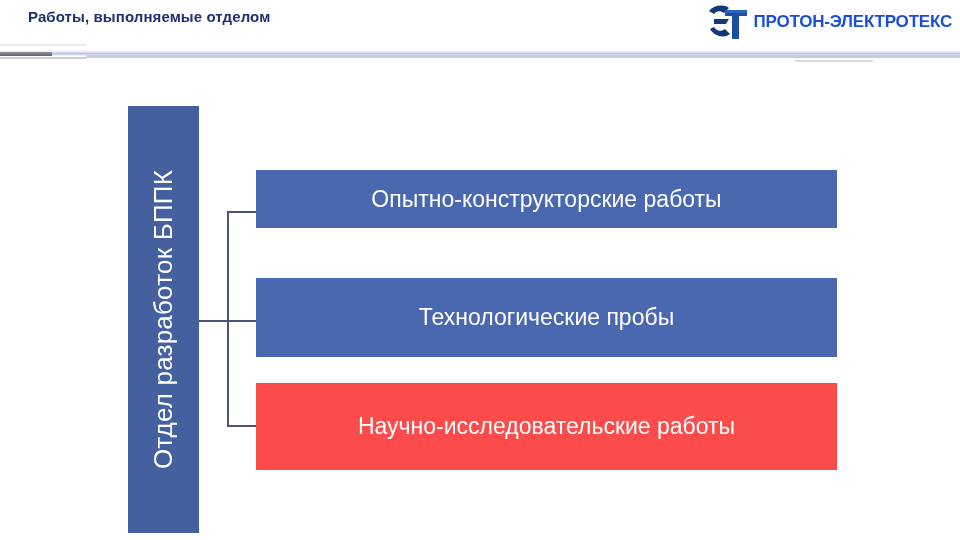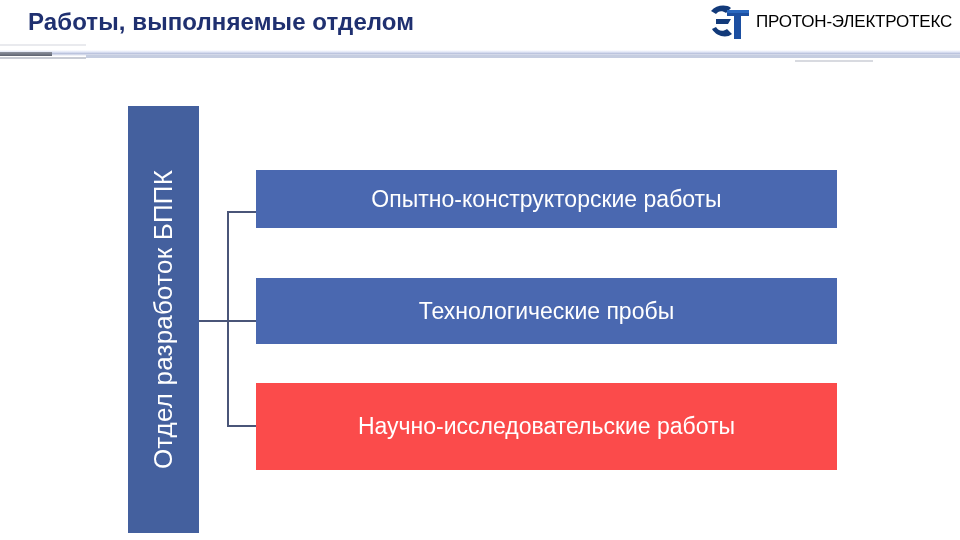--- a/index.html
+++ b/index.html
@@ -16,21 +16,21 @@
     height: 540px;
     background: #ffffff;
     overflow: hidden;
   }
 
   
   .slide-title {
     position: absolute;
     left: 28px;
     top: 8px;
-    font-size: 24px;
+    font-size: 15px;
     font-weight: bold;
     color: #1F3070;
     letter-spacing: 0.1px;
     white-space: nowrap;
   }
 
   
   .rule-band {
     position: absolute;
     left: 0;
@@ -93,22 +93,22 @@
     align-items: center;
     gap: 5px;
   }
   .logo-mark {
     width: 44px;
     height: 40px;
     flex: none;
   }
   .logo-text {
     font-size: 17px;
-    font-weight: normal;
-    color: #000000;
+    font-weight: bold;
+    color: #1d4ed8;
     letter-spacing: -0.2px;
     white-space: nowrap;
   }
 
   
   .dept-bar {
     position: absolute;
     left: 128px;
     top: 106px;
     width: 71px;
@@ -148,21 +148,21 @@
     color: #ffffff;
     font-size: 23px;
     text-align: center;
     padding: 0 10px;
     box-sizing: border-box;
   }
   .work-box.blue { background: #4A68B0; }
   .work-box.red  { background: #FB4B4B; }
 
   .box-1 { top: 170px; height: 58px; }
-  .box-2 { top: 278px; height: 66px; }
+  .box-2 { top: 278px; height: 79px; }
   .box-3 { top: 383px; height: 87px; }
 </style>
 </head>
 <body>
 
 <div id="slide">
 
   <div class="slide-title">Работы, выполняемые отделом</div>
 
   <div class="rule-thin-top"></div>

